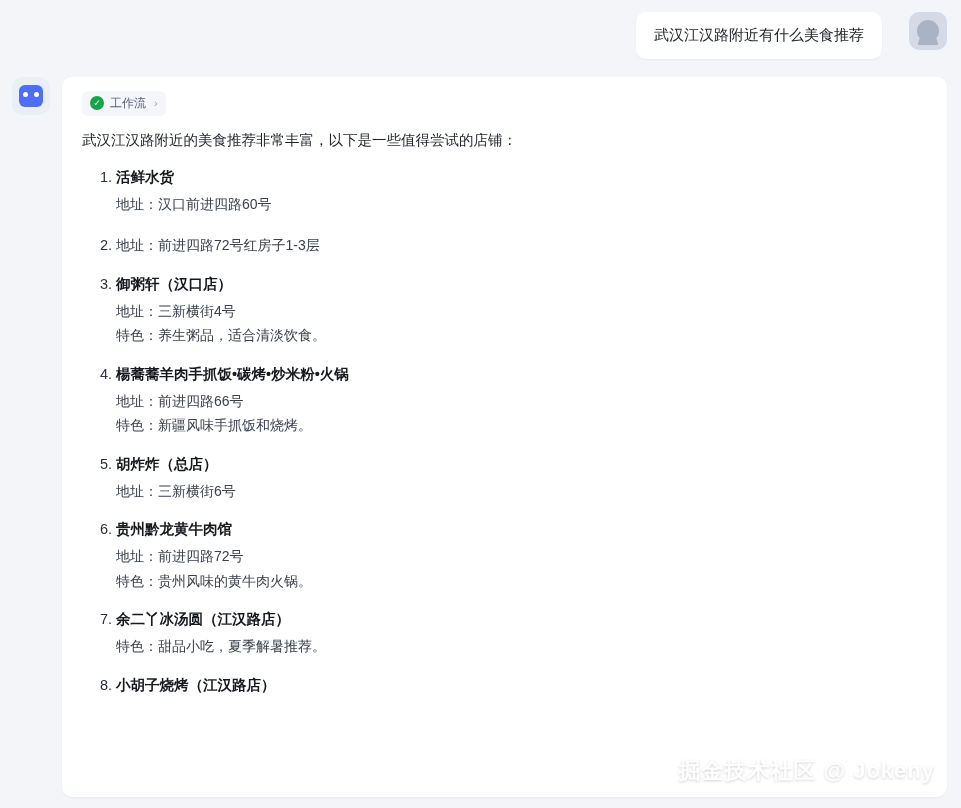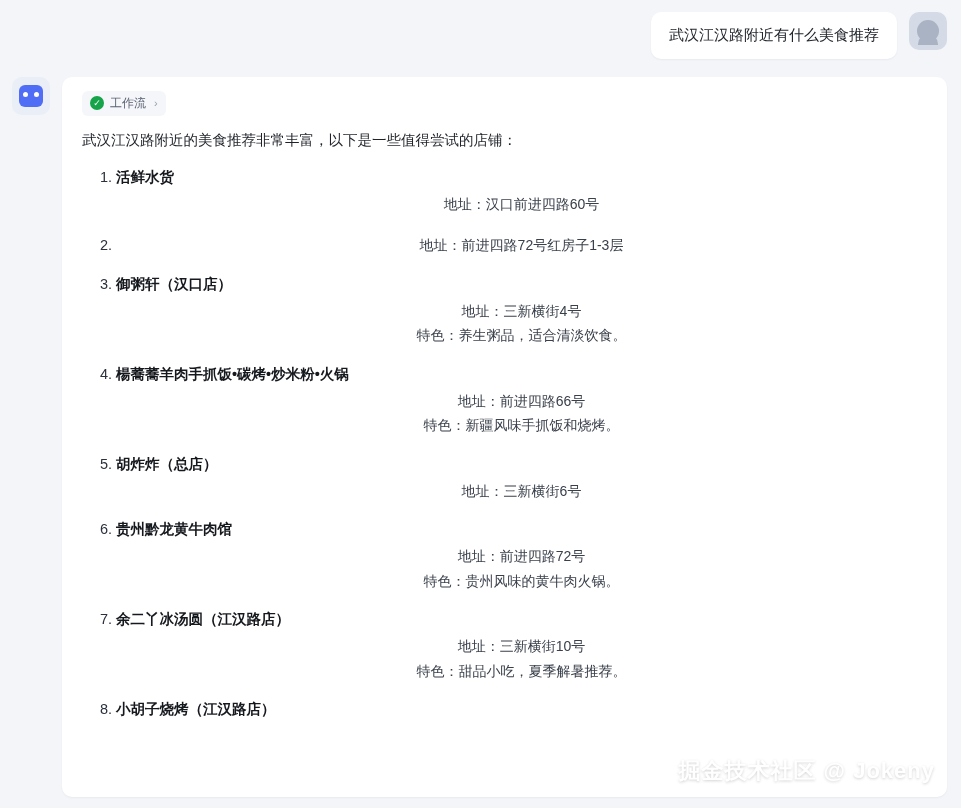--- a/index.html
+++ b/index.html
@@ -21,21 +21,21 @@
     height: 808px;
     box-sizing: border-box;
     padding: 8px 0 0 0;
   }
   
   .user-row {
     display: flex;
     justify-content: flex-end;
     align-items: flex-start;
     padding: 4px 14px 0 0;
-    gap: 12px;
+    gap: 27px;
     text-align: right;
   }
   .user-bubble {
     background: #ffffff;
     border-radius: 10px;
     padding: 12px 18px;
     font-size: 15px;
     line-height: 1.5;
     color: #1f2329;
     max-width: 620px;
@@ -123,21 +123,20 @@
     font-weight: bold;
     color: #15181d;
     font-size: 14.5px;
     display: block;
     margin-bottom: 5px;
   }
   .shop-line {
     font-size: 14px;
     color: #3a404b;
     line-height: 1.75;
-    text-align: center;
   }
   .watermark {
     position: absolute;
     right: 26px;
     bottom: 22px;
     font-size: 22px;
     font-weight: bold;
     color: #ffffff;
     letter-spacing: 1px;
     text-shadow: 0 1px 3px rgba(0,0,0,0.18);
@@ -227,21 +226,20 @@
           <span class="shop-name">胡炸炸（总店）</span>
           <div class="shop-line">地址：三新横街6号</div>
         </li>
         <li>
           <span class="shop-name">贵州黔龙黄牛肉馆</span>
           <div class="shop-line">地址：前进四路72号</div>
           <div class="shop-line">特色：贵州风味的黄牛肉火锅。</div>
         </li>
         <li>
           <span class="shop-name">余二丫冰汤圆（江汉路店）</span>
-          <div class="shop-line">地址：三新横街10号</div>
           <div class="shop-line">特色：甜品小吃，夏季解暑推荐。</div>
         </li>
         <li>
           <span class="shop-name">小胡子烧烤（江汉路店）</span>
 
         </li>
       </ol>
 
     </div>
   </div>

